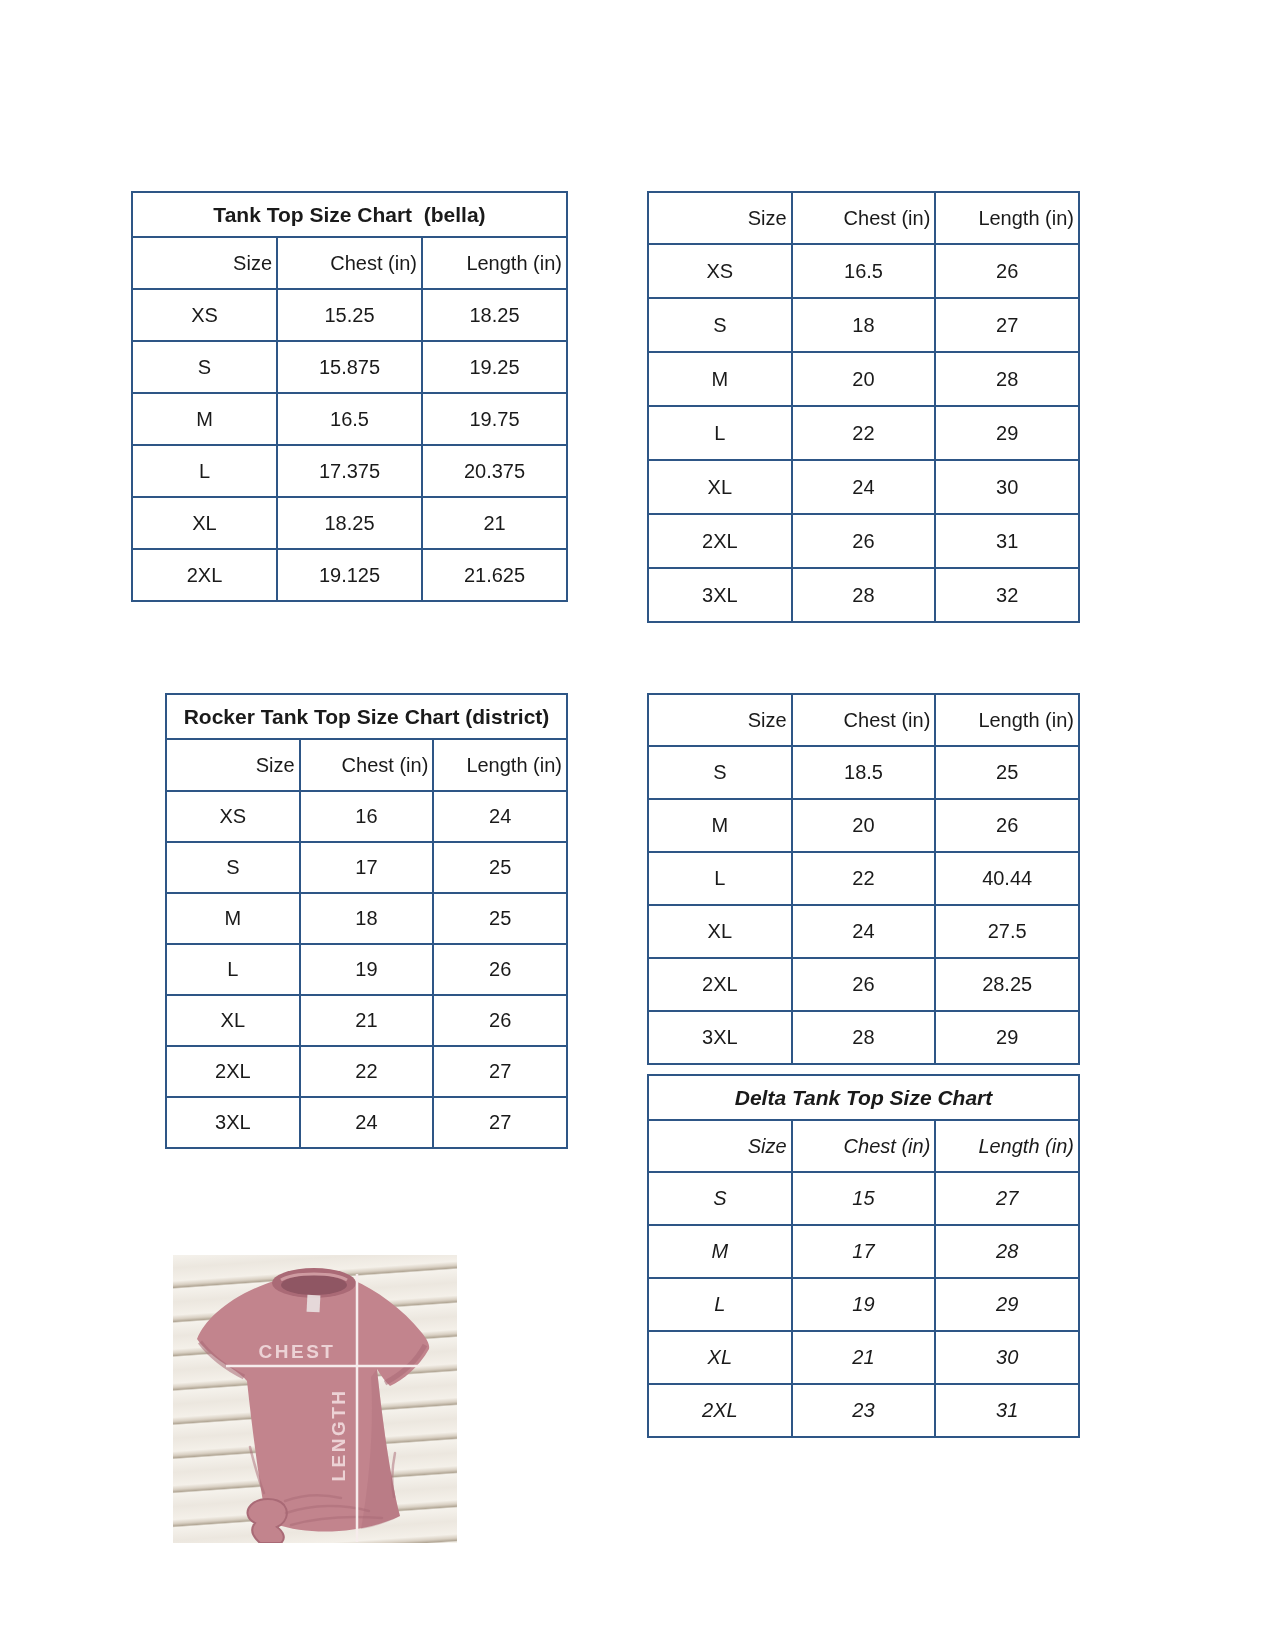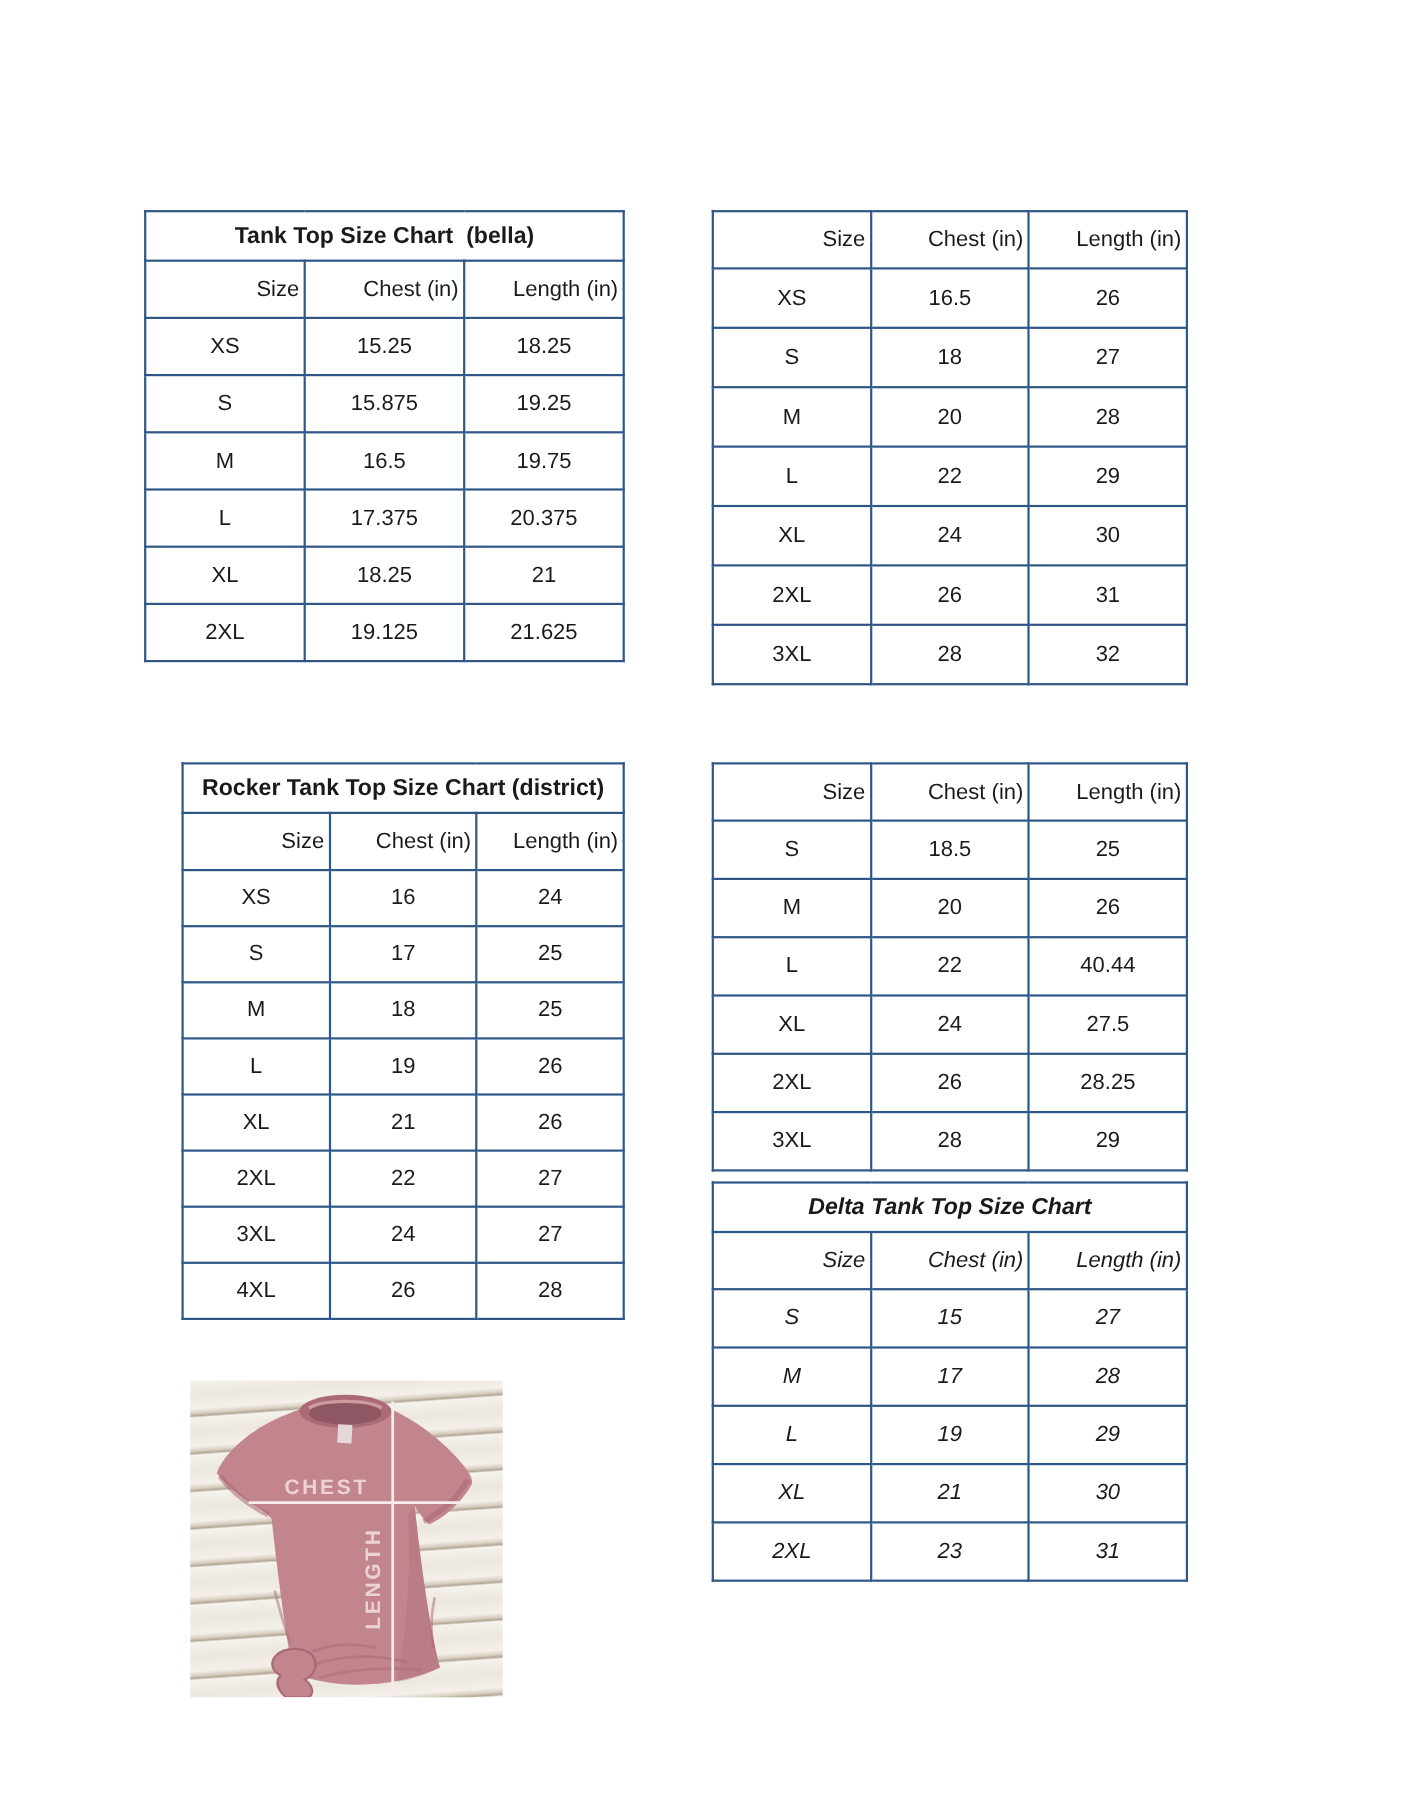--- a/index.html
+++ b/index.html
@@ -212,25 +212,20 @@
           <tr>
             <td>2XL</td>
             <td>22</td>
             <td>27</td>
           </tr>
           <tr>
             <td>3XL</td>
             <td>24</td>
             <td>27</td>
           </tr>
-          <tr>
-            <td>4XL</td>
-            <td>26</td>
-            <td>28</td>
-          </tr>
         </tbody>
     </table>
   </section>
 
   <section class="size-table" id="tbl-relaxed">
     <table>
       <thead>
         <tr class="header-row">
           <th>Size</th>
           <th>Chest (in)</th>

